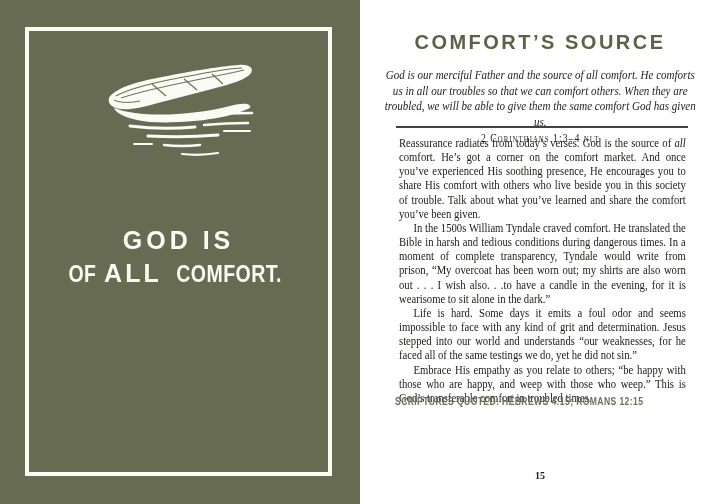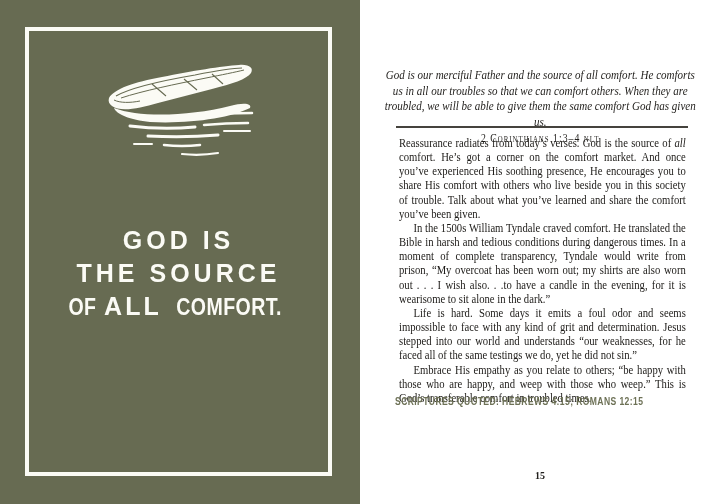--- a/index.html
+++ b/index.html
@@ -60,26 +60,26 @@
       <path d="M104,65 Q126,63 148,63" fill="none" stroke="#fbfbf5" stroke-width="2.5" stroke-linecap="round"></path>
       <path d="M48,76 Q84,78 118,75" fill="none" stroke="#fbfbf5" stroke-width="3" stroke-linecap="round"></path>
       <path d="M124,71 L150,71" stroke="#fbfbf5" stroke-width="2" stroke-linecap="round"></path>
       <path d="M34,84 L52,84" stroke="#fbfbf5" stroke-width="2" stroke-linecap="round"></path>
       <path d="M64,85 Q82,87 100,85" fill="none" stroke="#fbfbf5" stroke-width="2.5" stroke-linecap="round"></path>
       <path d="M82,94 Q100,96 118,93" fill="none" stroke="#fbfbf5" stroke-width="2.2" stroke-linecap="round"></path>
     </svg>
 
     <div class="headline">
       <div class="hl-line hl-bold">GOD IS</div>
-      <div class="hl-line hl-bold">THE SOURCE</div>
       <div class="hl-line"><span class="l3-side">OF</span><span class="l3-emph">ALL</span><span class="l3-side">COMFORT.</span></div>
     </div>
   </div>
 
   <div class="right-page">
+    <div class="rp-title">COMFORT’S SOURCE</div>
 
     <div class="epigraph">
       <div class="epi-text">God is our merciful Father and the source of all comfort. He comforts us in all our troubles so that we can comfort others. When they are troubled, we will be able to give them the same comfort God has given us.</div>
       <div class="epi-ref">2 Corinthians 1:3–4 nlt</div>
     </div>
 
     <div class="rule"></div>
 
     <div class="body-block">
       <p><span>Reassurance radiates from today’s verses. God is the source of </span><em>all</em><span> comfort. He’s got a corner on the comfort market. And once you’ve experienced His soothing presence, He encourages you to share His comfort with others who live beside you in this society of trouble. Talk about what you’ve learned and share the comfort you’ve been given.</span></p>

